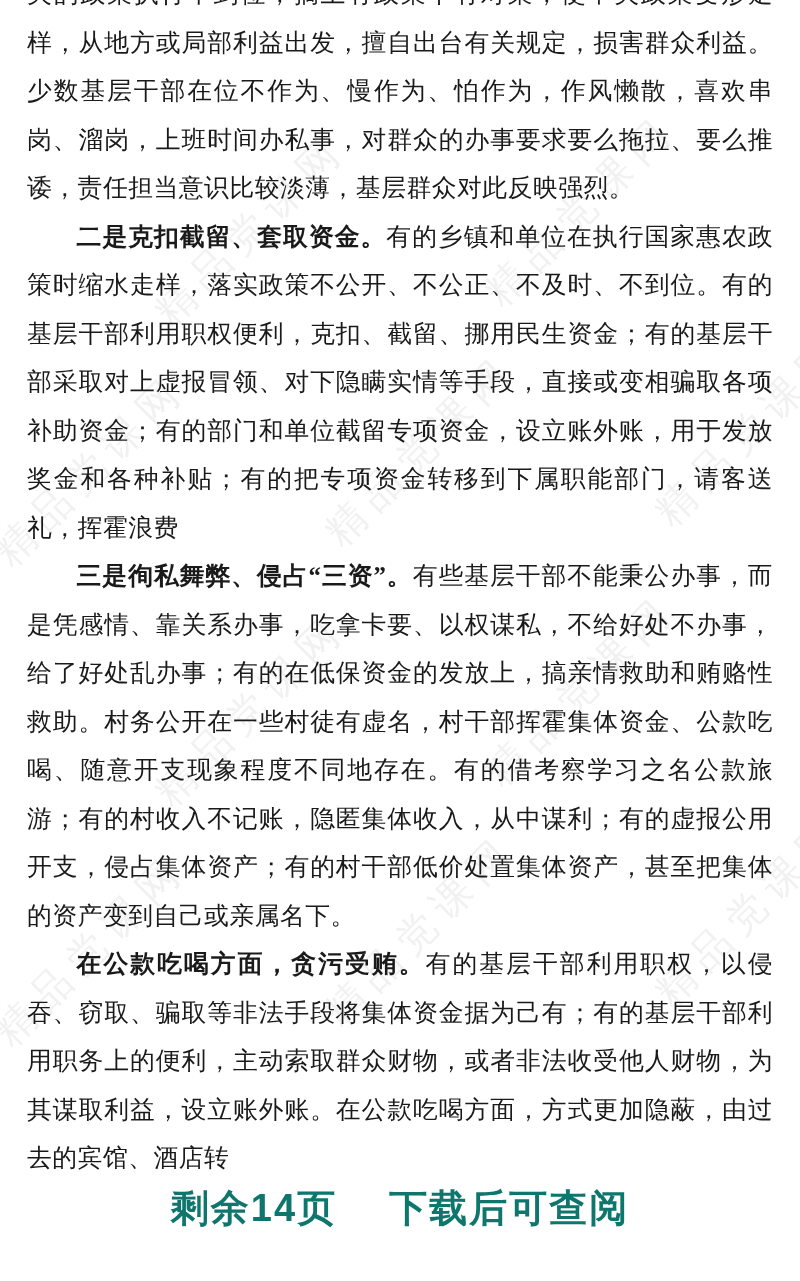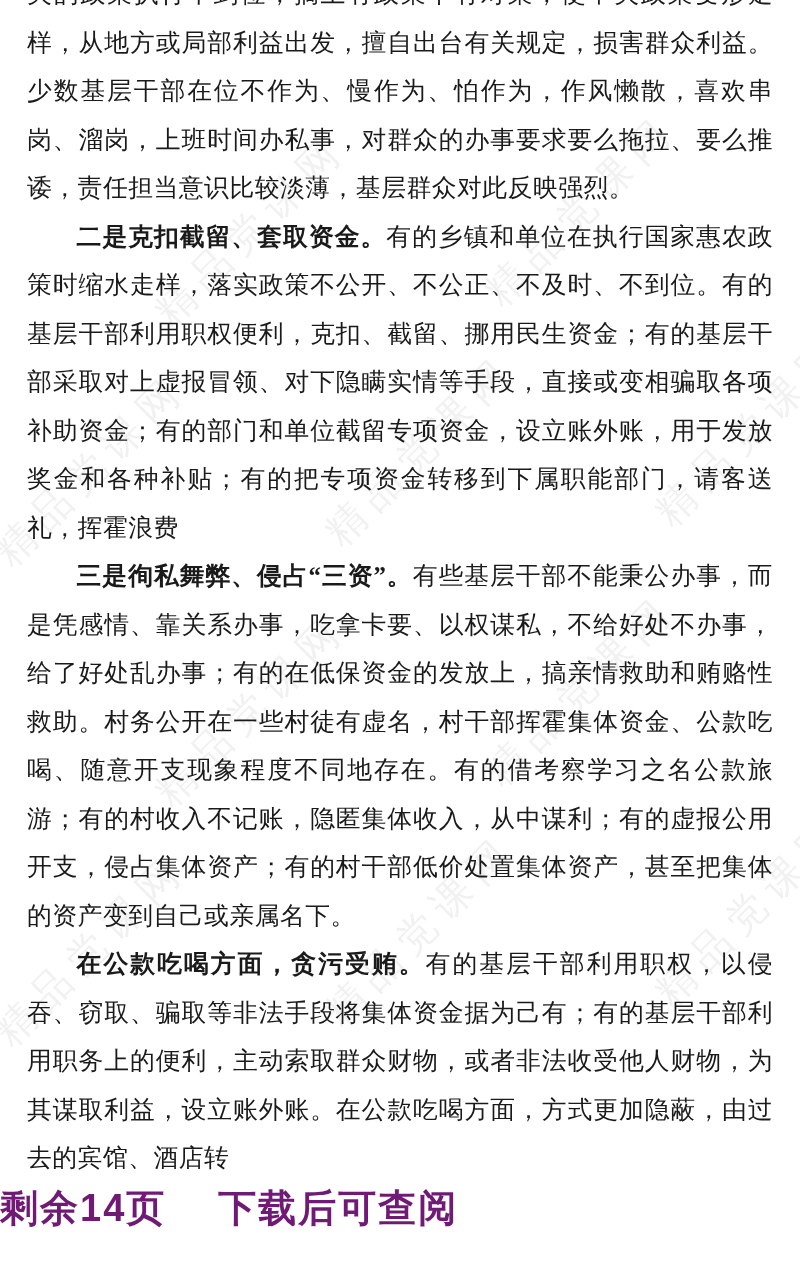--- a/index.html
+++ b/index.html
@@ -52,25 +52,25 @@
     letter-spacing: 10px;
     white-space: nowrap;
     font-family: "Liberation Serif", "DejaVu Serif", serif;
   }
   .footer-notice {
     position: absolute;
     z-index: 2;
     left: 0;
     right: 0;
     top: 1183px;
-    text-align: left;
+    text-align: center;
     font-family: "Liberation Sans", "DejaVu Sans", sans-serif;
     font-weight: bold;
     font-size: 38px;
-    color: #701a75;
+    color: #0f766e;
     letter-spacing: 2px;
     white-space: nowrap;
   }
   .footer-notice .gap {
     display: inline-block;
     width: 52px;
   }
 </style>
 </head>
 <body>

